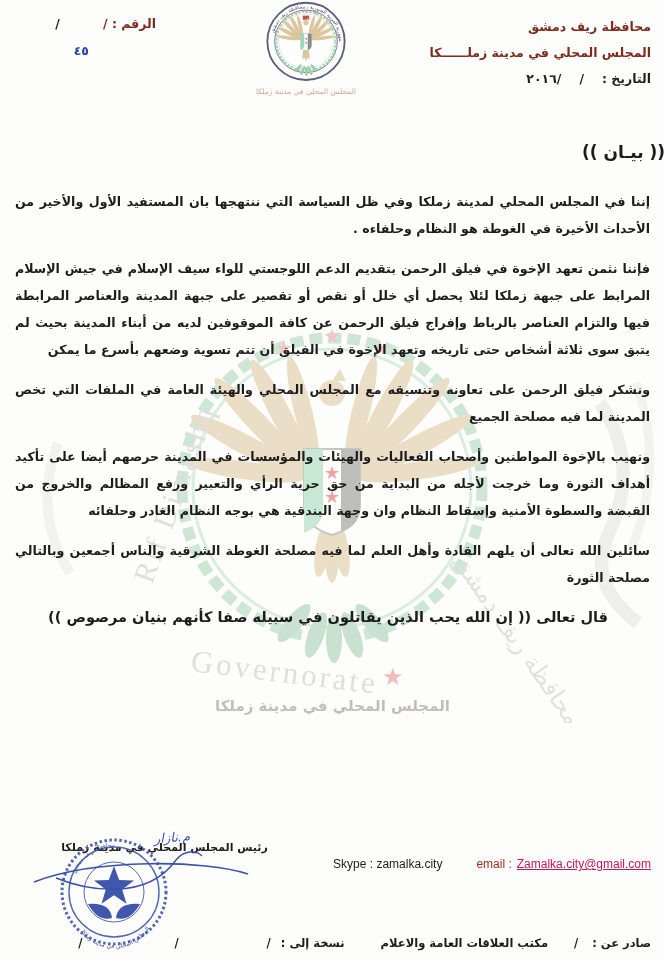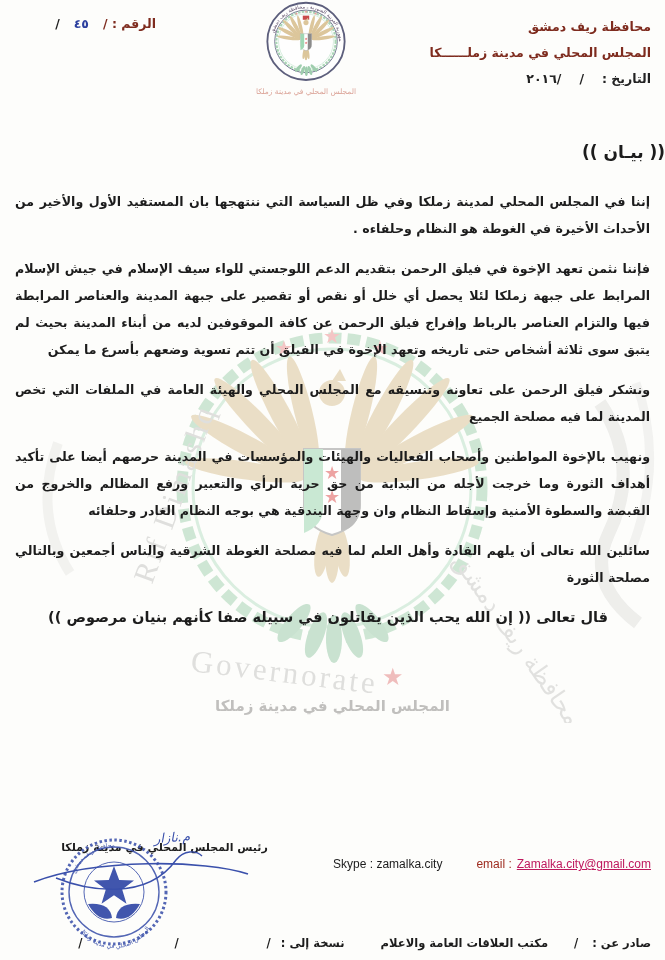--- a/index.html
+++ b/index.html
@@ -3,21 +3,21 @@
 <meta charset="utf-8">
 <style>
   html,body{margin:0;padding:0;}
   body{
     width:665px;height:960px;position:relative;overflow:hidden;
     background:#fdfdfb;
     font-family:"DejaVu Sans",sans-serif;
     color:#1c1c1c;
   }
   .maroon{color:#7e2b1e;}
-  .blue{color:#2b3f9e;}
+  .blue{color:#2b3f9e;margin-top:27px;}
 
   
   .header-right{
     position:absolute;top:14px;right:14px;width:230px;
     direction:rtl;text-align:right;font-weight:bold;font-size:12.5px;line-height:26px;
   }
   .header-right .date-line{display:flex;direction:rtl;gap:18px;font-weight:bold;color:#222;}
   .header-number{
     position:absolute;top:16px;left:16px;width:140px;
     direction:rtl;display:flex;gap:14px;font-weight:bold;font-size:12.5px;

